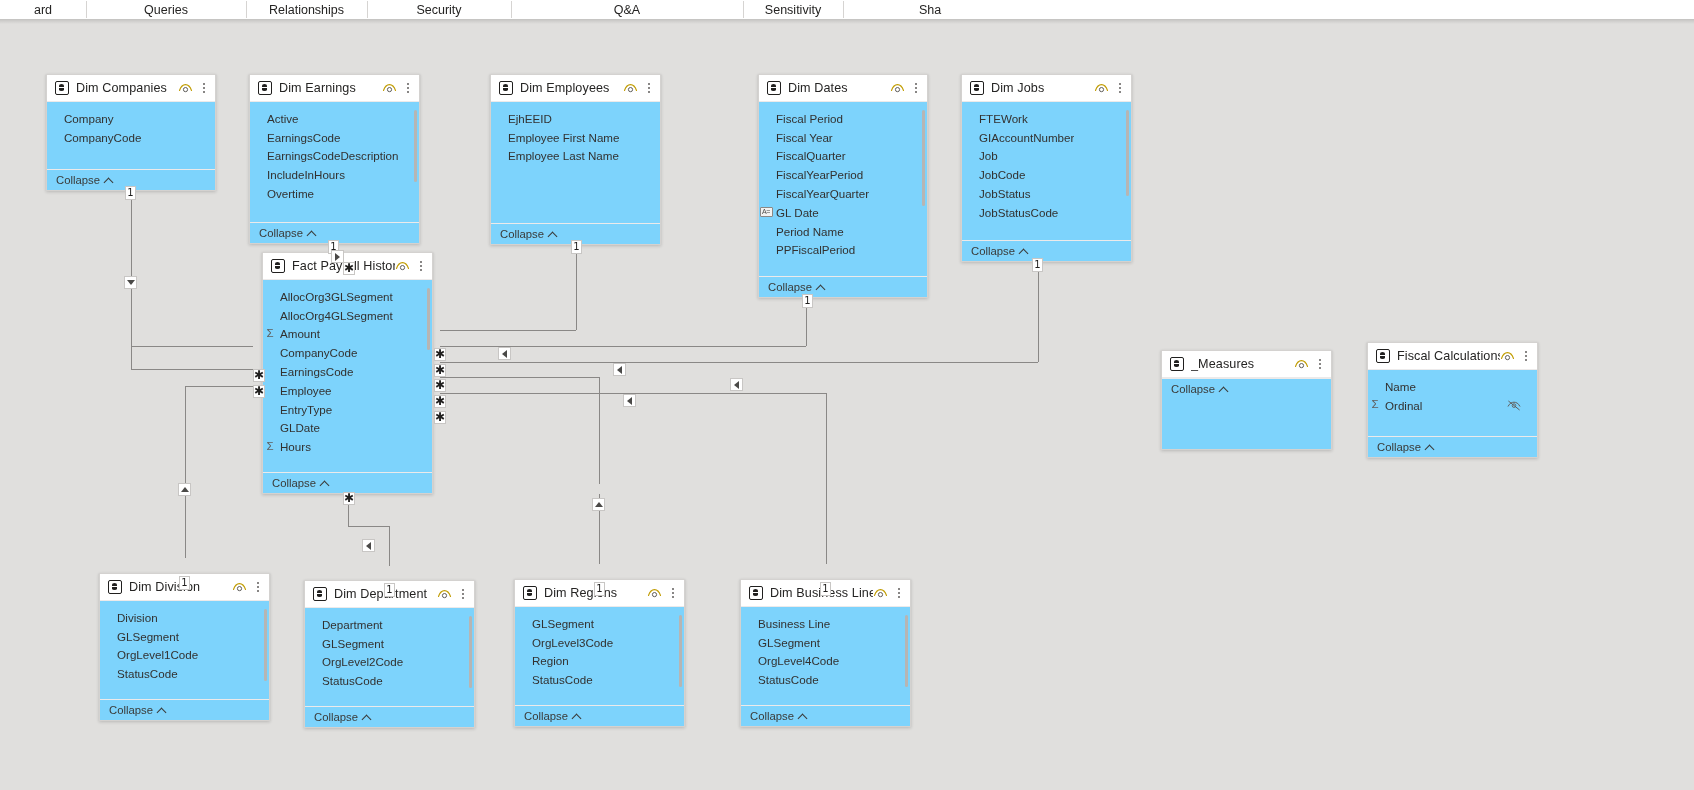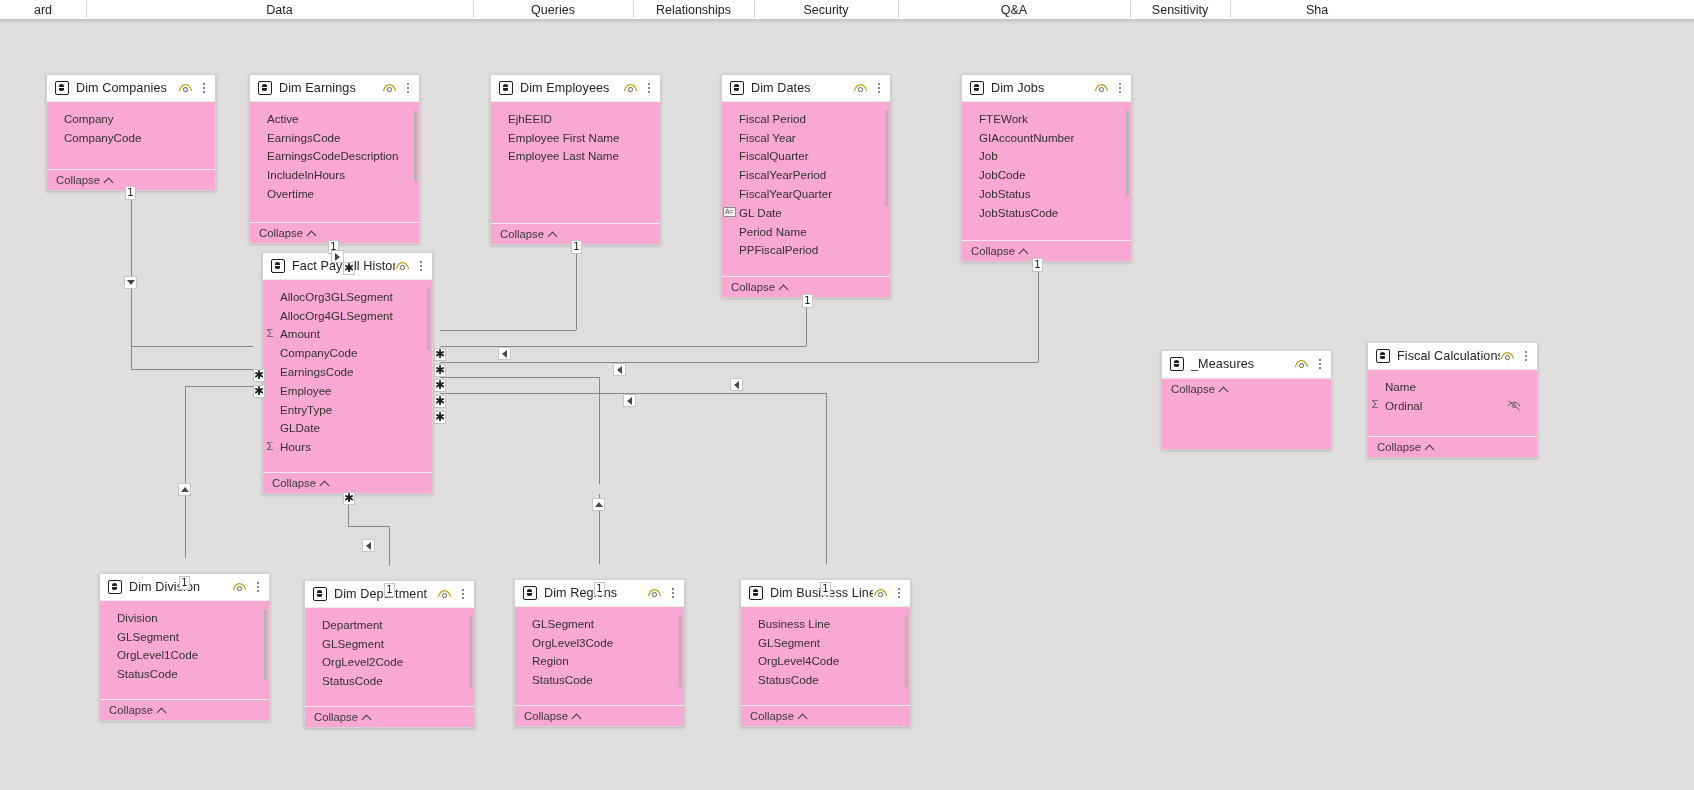--- a/index.html
+++ b/index.html
@@ -47,21 +47,21 @@
   #canvas {
     position: absolute; top: 24px; left: 0;
     width: 1694px; height: 766px;
     background: #e0dfdd;
     overflow: hidden;
   }
 
   
   .tbl {
     position: absolute;
-    background: #f9a8d4;
+    background: #7dd3fc;
     border: 1px solid #d4d2d0;
     box-shadow: 0 1.2px 3.2px rgba(0,0,0,0.18), 0 0.3px 0.9px rgba(0,0,0,0.12);
     display: flex;
     flex-direction: column;
     overflow: hidden;
   }
   .tbl-head {
     height: 27px;
     flex: 0 0 27px;
     display: flex;
@@ -229,21 +229,20 @@
     border-right: 0;
   }
 </style>
 </head>
 <body>
 
 <div id="app">
 
   <div id="ribbon">
       <div class="ribbon-group" style="width: 86px;">ard</div>
-      <div class="ribbon-group" style="width: 387px;">Data</div>
       <div class="ribbon-group" style="width: 160px;">Queries</div>
       <div class="ribbon-group" style="width: 121px;">Relationships</div>
       <div class="ribbon-group" style="width: 144px;">Security</div>
       <div class="ribbon-group" style="width: 232px;">Q&amp;A</div>
       <div class="ribbon-group" style="width: 100px;">Sensitivity</div>
       <div class="ribbon-group" style="width: 174px;">Sha</div>
     </div>
   <div id="ribbon-shadow"></div>
 
   <div id="canvas">
@@ -393,21 +392,21 @@
           <div class="fld">
             <span class="fico blank"></span>
             <span class="fname">Employee Last Name</span>
           </div>
         </div>
         <div class="tbl-foot">
           <span>Collapse</span>
           <span class="chev"></span>
         </div>
       </div>
-      <div class="tbl" style="left: 721px; top: 50px; width: 170px; height: 224px;">
+      <div class="tbl" style="left: 758px; top: 50px; width: 170px; height: 224px;">
         <div class="tbl-head">
           <div class="tbl-icon"></div>
           <div class="tbl-title">Dim Dates</div>
           <div class="head-tools">
             <span class="eye-ico">
               <svg width="15" height="12" viewBox="0 0 15 12">
                 <path d="M1.5 8.5 C3 4 6 2.6 7.5 2.6 C9 2.6 12 4 13.5 8.5" stroke="#c19c00" stroke-width="1.1" fill="none" stroke-linecap="round"></path>
                 <circle cx="7.5" cy="7.6" r="2.1" stroke="#605e5c" stroke-width="1" fill="#fff"></circle>
               </svg>
             </span>

